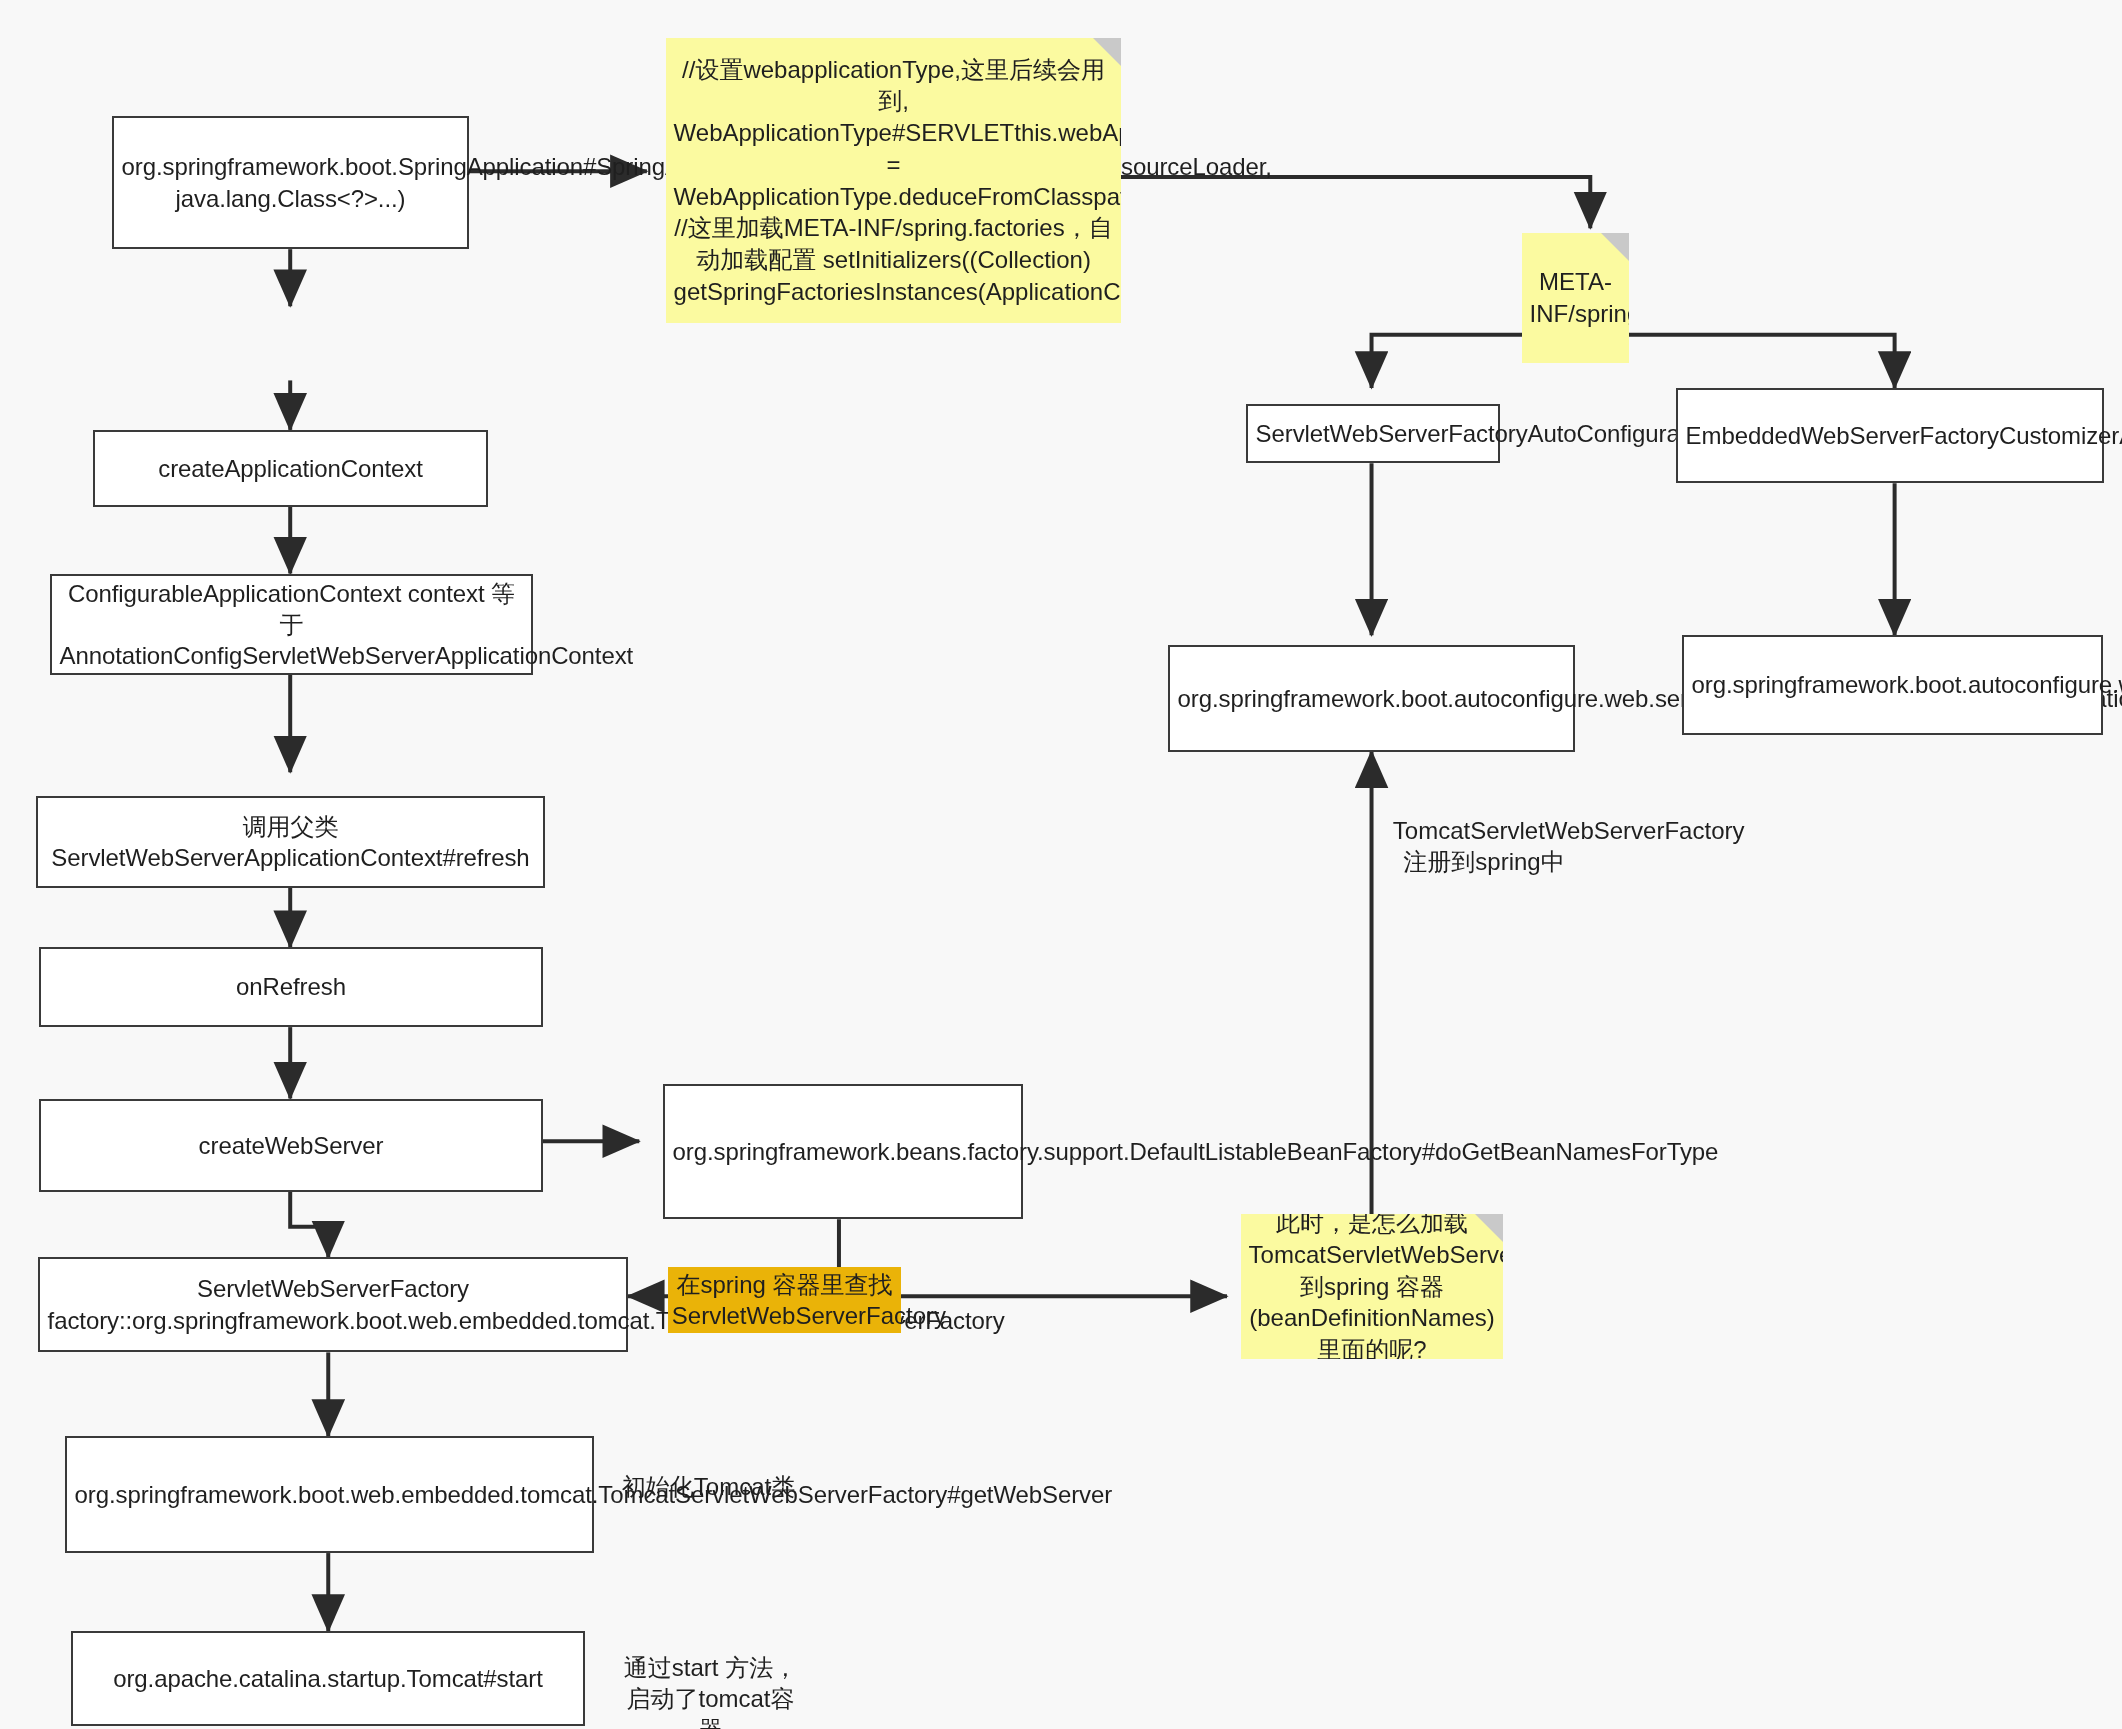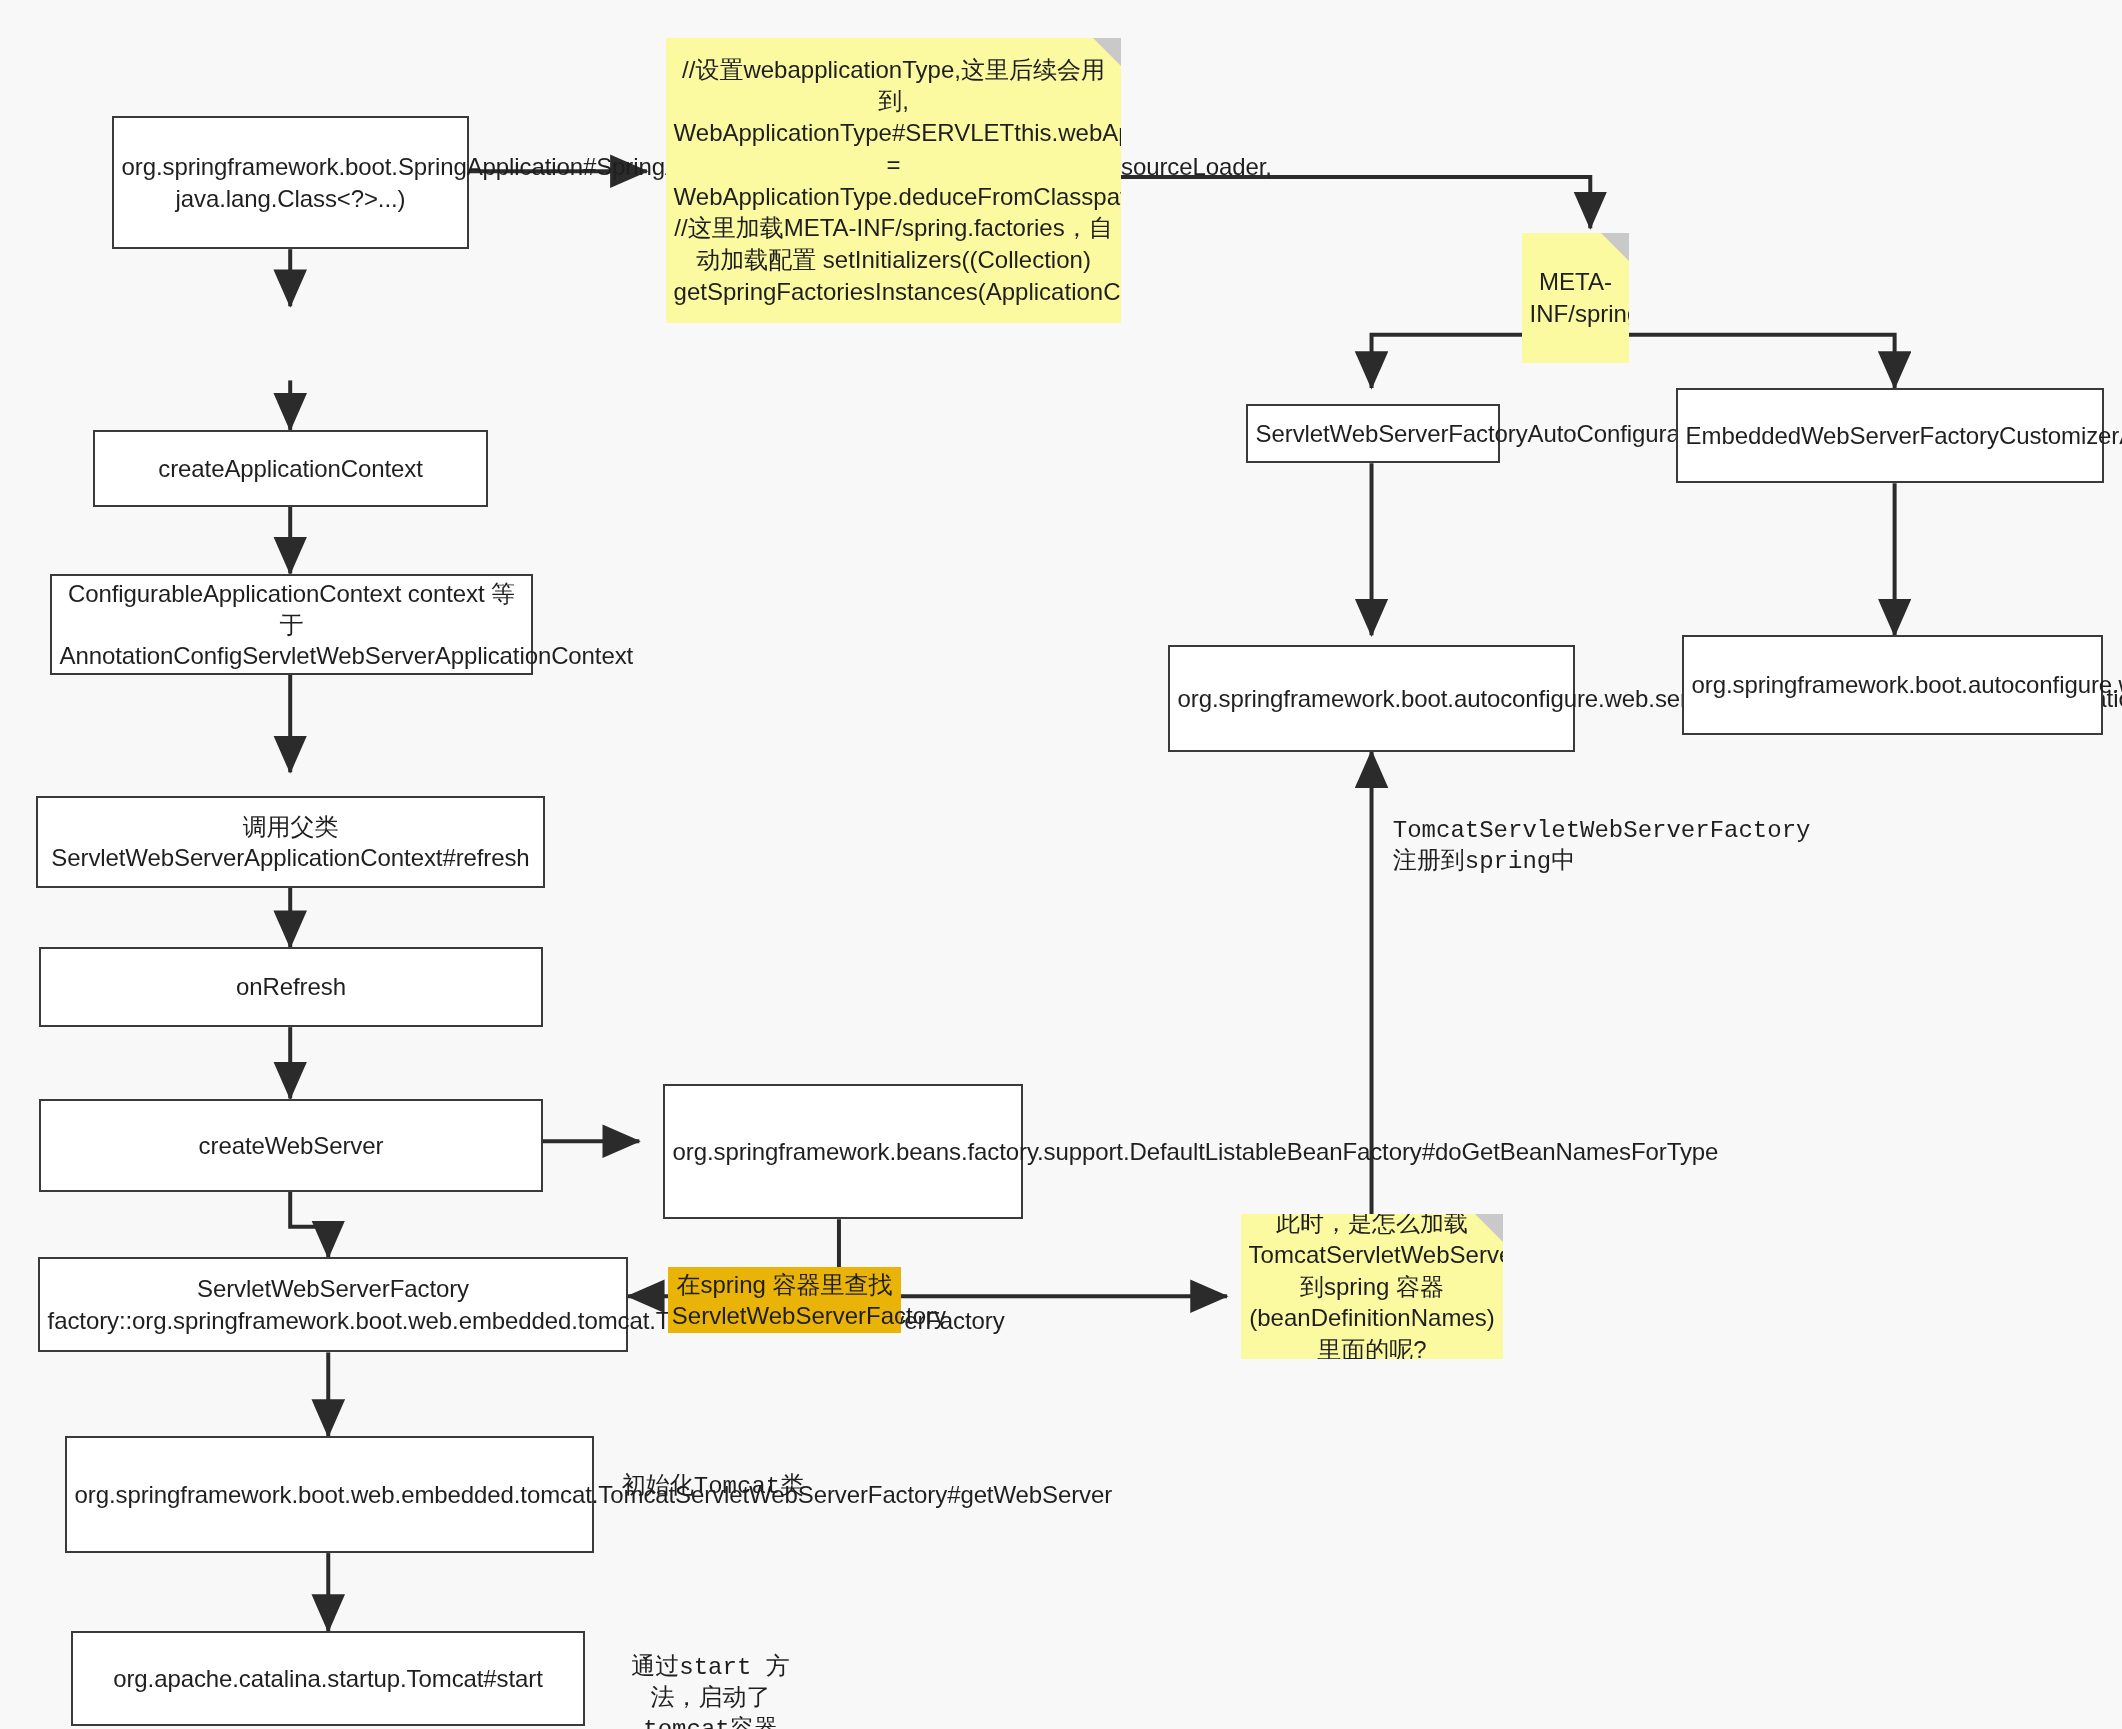--- a/index.html
+++ b/index.html
@@ -70,21 +70,21 @@
   .edge-label {
     position: absolute;
     text-align: center;
     color: #1f1f1f;
     font-size: 24px;
     line-height: 1.30;
     background: #eab308;
     padding: 1.9px 3.8px;
     box-sizing: border-box;
   }
-  .edge-label.plain { background: transparent; font-family: Liberation Mono, monospace; }
+  .edge-label.plain { background: transparent; }
 </style>
 </head>
 <body>
 
 <div id="canvas">
 
   <svg class="edges" viewBox="0 0 2232 1818">
     <defs>
       <marker id="ah" markerWidth="11" markerHeight="11" refX="9.2" refY="4.2" orient="auto" markerUnits="strokeWidth">
         <path d="M0,0 L9.6,4.2 L0,8.4 z" fill="#2b2b2b"></path>

